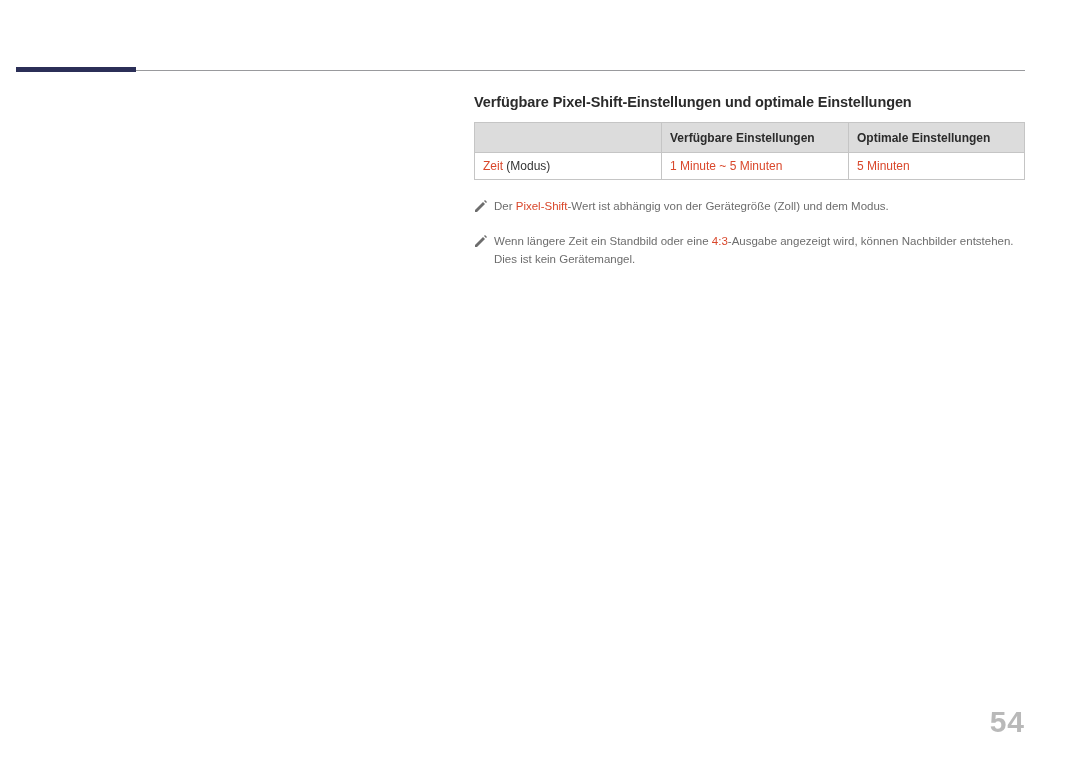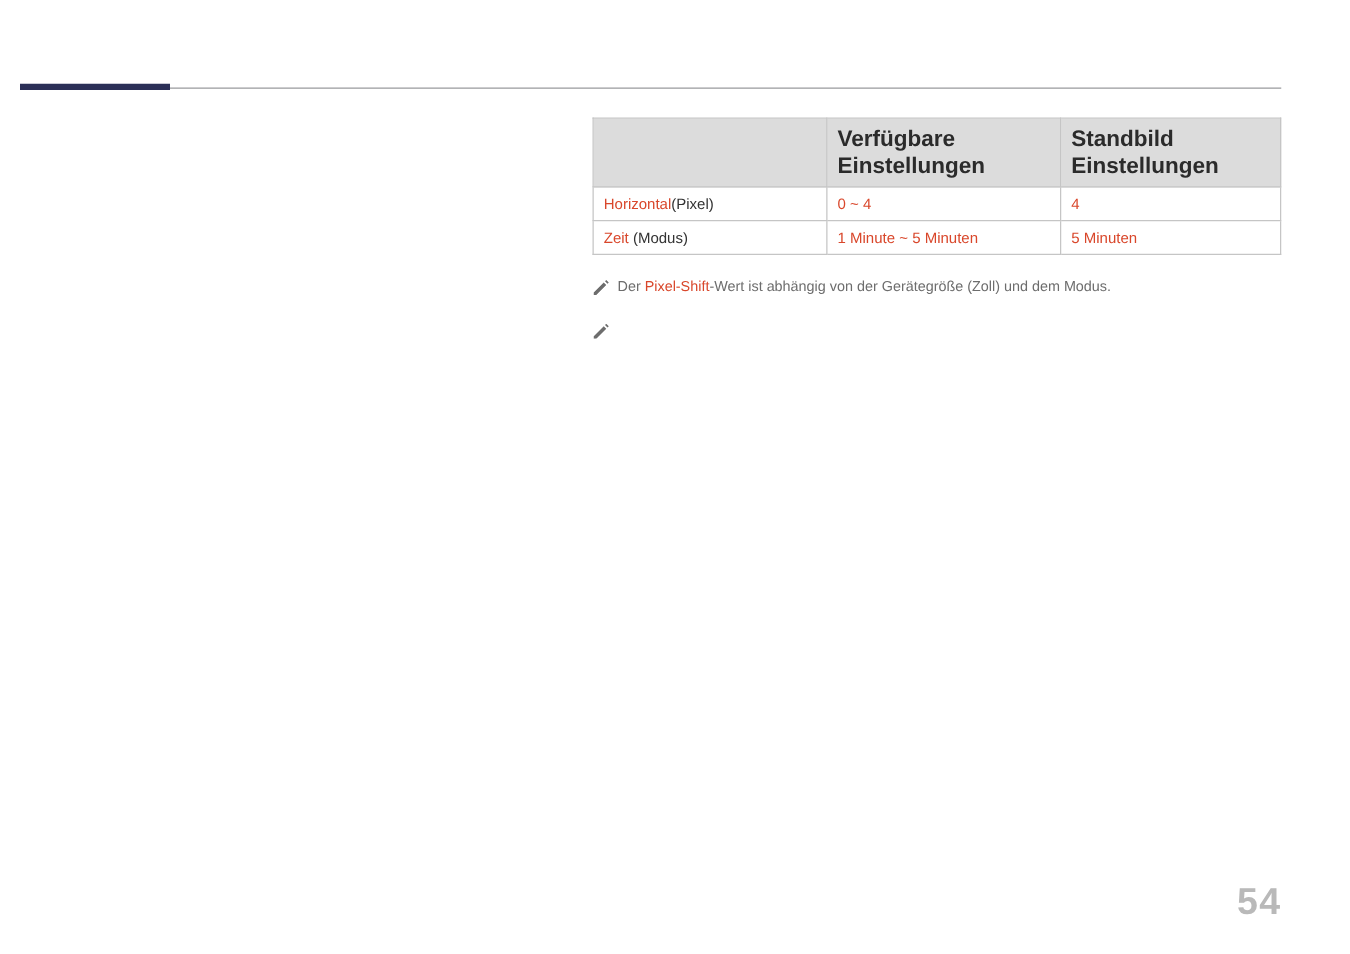--- a/index.html
+++ b/index.html
@@ -4,21 +4,21 @@
 <style>
   * { margin: 0; padding: 0; box-sizing: border-box; }
   html, body { width: 1080px; height: 763px; background: #fff; font-family: Arial, Helvetica, sans-serif; }
   .page { position: relative; width: 1080px; height: 763px; }
   .topline { position: absolute; left: 55px; right: 55px; top: 70px; height: 1px; background: #999a9d; }
   .topline-accent { position: absolute; left: 16px; top: 67px; width: 120px; height: 5px; background: #2b2f57; }
   .content { position: absolute; left: 474px; right: 55px; top: 94px; }
   .section-title { font-size: 14.5px; font-weight: 600; color: #2b2b2b; letter-spacing: -0.1px; margin-bottom: 12px; }
   table.settings { width: 100%; border-collapse: collapse; font-size: 12px; }
   table.settings th, table.settings td { border: 1px solid #c5c5c5; padding: 6px 8px; text-align: left; vertical-align: middle; }
-  table.settings th { background: #dcdcdc; font-size: 18px; font-weight: 600; color: #2b2b2b; height: 30px; margin-top: 24px; }
+  table.settings th { background: #dcdcdc; font-size: 12px; font-weight: 600; color: #2b2b2b; height: 30px; margin-top: 24px; }
   table.settings th.corner { background: #dcdcdc; }
   .hl { color: #d9472b; }
   .muted { color: #333; }
   .notes { margin-top: 8px; font-size: 11.5px; color: #6d6d6d; line-height: 1.5; }
   .note { position: relative; padding-left: 20px; margin-top: 18px; }
   .note .icon { position: absolute; left: 0; top: 2px; width: 14px; height: 12px; }
   .note .icon svg { display: block; }
   .pagenum { position: absolute; right: 55px; bottom: 24px; font-size: 30px; color: #b9b9b9; font-weight: 700; letter-spacing: 1px; }
   
   table.settings col.c1 { width: 34%; }
@@ -26,40 +26,36 @@
   table.settings col.c3 { width: 32%; }
 </style>
 </head>
 <body>
 
 <div class="page">
   <div class="topline"></div>
   <div class="topline-accent"></div>
 
   <div class="content">
+    <div class="section-title">Verfügbare Pixel-Shift-Einstellungen und optimale Einstellungen</div>
 
     <table class="settings">
       <colgroup>
           <col class="c1">
           <col class="c2">
           <col class="c3">
         </colgroup>
       <thead>
         <tr>
           <th class="corner"></th>
           <th>Verfügbare Einstellungen</th>
-          <th>Standbild Einstellungen</th>
+          <th>Optimale Einstellungen</th>
         </tr>
       </thead>
       <tbody>
-        <tr>
-          <td><span class="hl">Horizontal</span><span class="muted">(Pixel)</span></td>
-          <td><span class="hl">0 ~ 4</span></td>
-          <td><span class="hl">4</span></td>
-        </tr>
         <tr>
           <td><span class="hl">Zeit</span><span class="muted"> (Modus)</span></td>
           <td><span class="hl">1 Minute ~ 5 Minuten</span></td>
           <td><span class="hl">5 Minuten</span></td>
         </tr>
       </tbody>
     </table>
 
     <div class="notes">
       <div class="note">
@@ -71,18 +67,21 @@
         <span>
           <span>Der </span><span class="hl">Pixel-Shift</span><span>-Wert ist abhängig von der Gerätegröße (Zoll) und dem Modus.</span>
         </span>
       </div>
       <div class="note">
         <span class="icon">
           <svg viewBox="0 0 14 12" width="14" height="12">
               <path d="M1 10 L9 2 L11 4 L3 12 L1 12 Z M10 1 L12 3 L13 2 L11 0 Z" fill="#6d6d6d"></path>
             </svg>
         </span>
+        <span>
+          <span>Wenn längere Zeit ein Standbild oder eine </span><span class="hl">4:3</span><span>-Ausgabe angezeigt wird, können Nachbilder entstehen. Dies ist kein Gerätemangel.</span>
+        </span>
       </div>
     </div>
   </div>
 
   <div class="pagenum">54</div>
 </div>
 
 </body></html>

